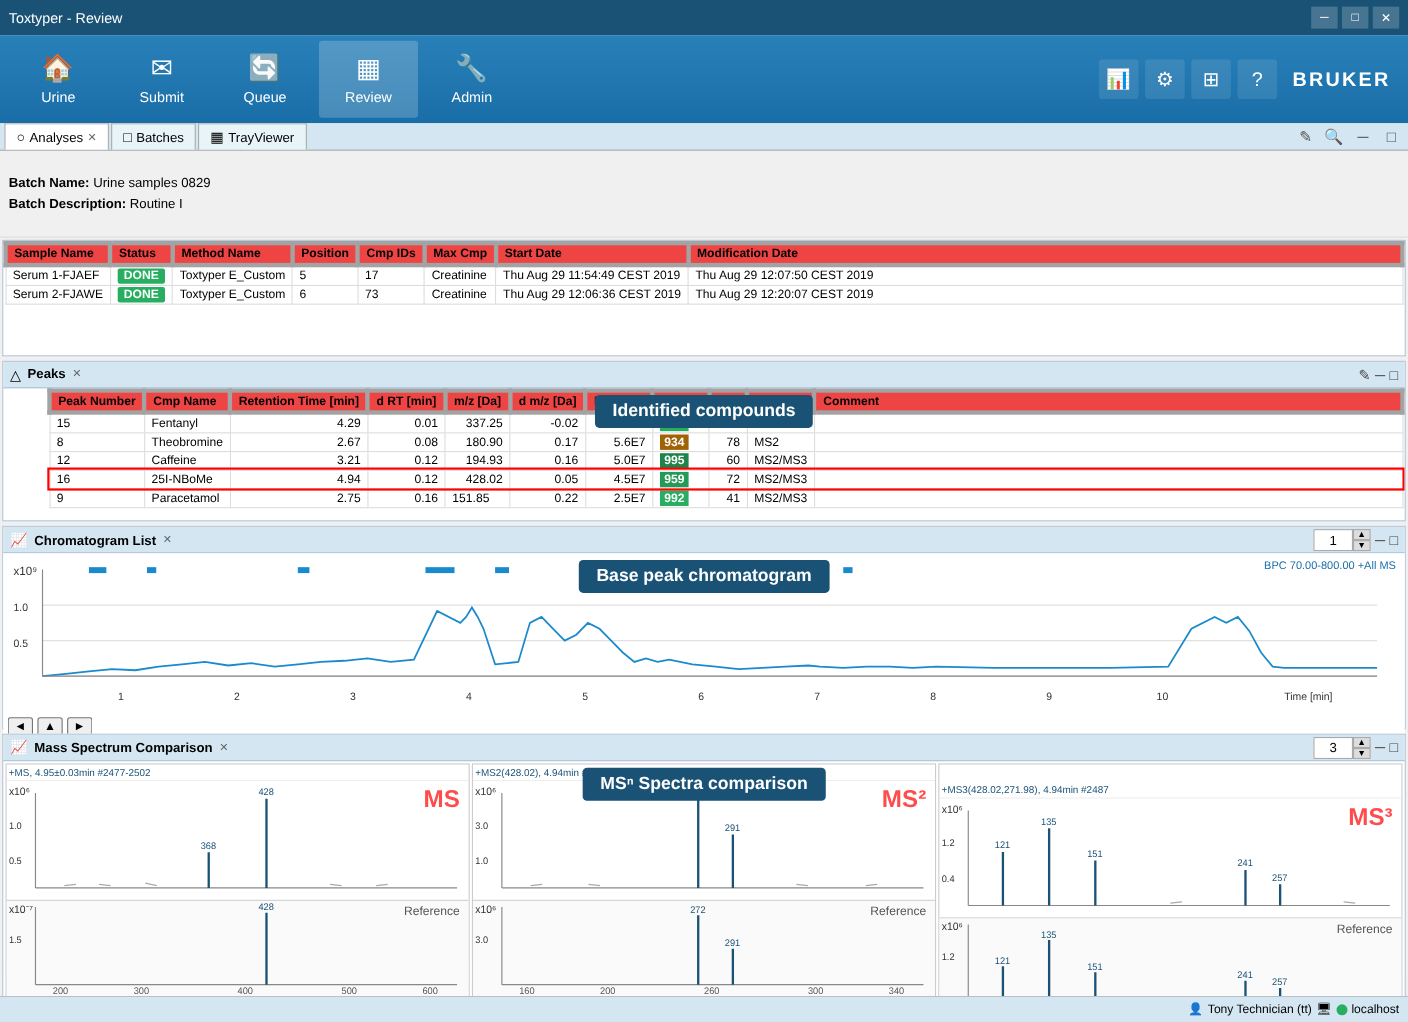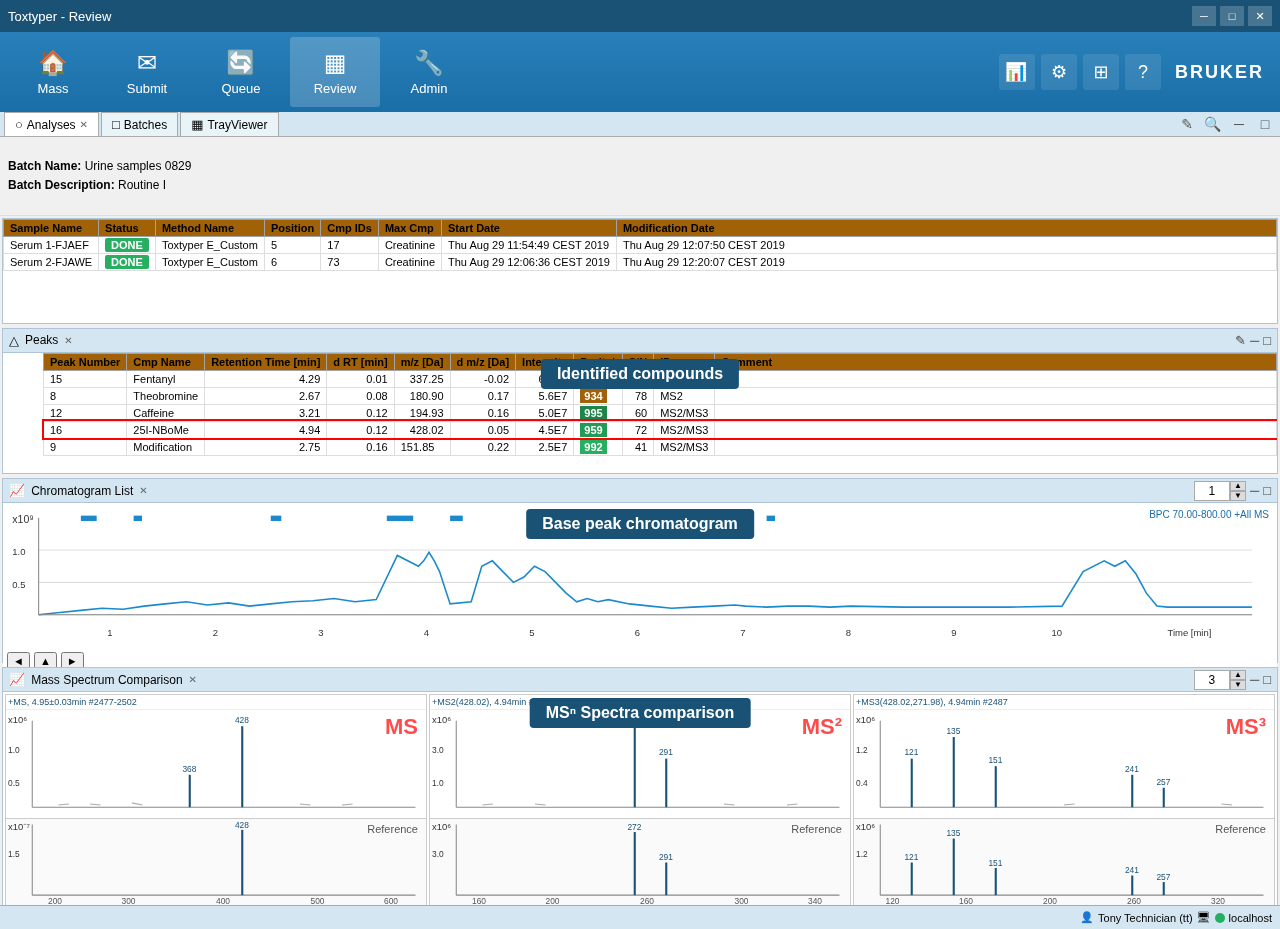--- a/index.html
+++ b/index.html
@@ -87,33 +87,33 @@
     .panel-header {
       background: #d4e6f1;
       padding: 2px 6px;
       display: flex;
       align-items: center;
       gap: 6px;
       font-size: 12px;
       height: 24px;
       border-bottom: 1px solid #b0c4d8;
     }
-    .panel-header .panel-title { font-weight: 400; }
+    .panel-header .panel-title { font-weight: 700; }
     .panel-header-actions { margin-left: auto; display: flex; gap: 4px; }
     .panel-action-btn { background: none; border: none; cursor: pointer; font-size: 13px; color: #444; }
 
     
     .batch-info { padding: 20px 8px; font-size: 12px; line-height: 1.6; border-bottom: 1px solid #ddd; }
     .batch-info .label { font-weight: 600; }
 
     
     .data-table { width: 100%; border-collapse: collapse; font-size: 11px; }
     .data-table th {
-      background: #a16207;
-      border: 1px solid #a3a3a3;
+      background: #ef4444;
+      border: 4px solid #a3a3a3;
       padding: 2px 6px;
       text-align: left;
       font-weight: 600;
       white-space: nowrap;
     }
     .data-table td {
       border: 1px solid #ddd;
       padding: 2px 6px;
       white-space: nowrap;
     }
@@ -207,21 +207,21 @@
   <div class="win-controls">
     <button class="win-btn">─</button>
     <button class="win-btn">□</button>
     <button class="win-btn close">✕</button>
   </div>
 </div>
 
 <div class="toolbar">
   <button class="tool-btn">
     <span class="icon">🏠</span>
-    <span>Mass</span>
+    <span>Urine</span>
   </button>
   <button class="tool-btn">
     <span class="icon">✉</span>
     <span>Submit</span>
   </button>
   <button class="tool-btn">
     <span class="icon">🔄</span>
     <span>Queue</span>
   </button>
   <button class="tool-btn" style="background: rgba(255,255,255,0.2);">
@@ -392,21 +392,21 @@
     <td style="text-align:right;">428.02</td>
     <td style="text-align:right;">0.05</td>
     <td style="text-align:right;">4.5E7</td>
     <td><span style="background:#239b56; color:white; padding:1px 4px; font-weight:bold;">959</span></td>
     <td style="text-align:right;">72</td>
     <td>MS2/MS3</td>
     <td></td>
   </tr>
             <tr>
     <td>9</td>
-    <td>Modification</td>
+    <td>Paracetamol</td>
     <td style="text-align:right;">2.75</td>
     <td style="text-align:right;">0.16</td>
     <td style="text-align:left;">151.85</td>
     <td style="text-align:right;">0.22</td>
     <td style="text-align:right;">2.5E7</td>
     <td><span style="background:#27ae60; color:white; padding:1px 4px; font-weight:bold;">992</span></td>
     <td style="text-align:right;">41</td>
     <td>MS2/MS3</td>
     <td></td>
   </tr>
@@ -610,21 +610,21 @@
           <div style="display: flex; align-items: center; gap: 4px;">
             <button style="font-size:9px; padding: 1px;">◄</button>
             <button style="font-size:9px; padding: 1px;">▲</button>
             <button style="font-size:9px; padding: 1px;">►</button>
             <span>Toxtyper 3_0 Library_Custom 25... 963, F 977, R 964, M 1000)</span>
           </div>
         </div>
       </div>
 
       <div class="spectrum-panel">
-        <div style="padding: 2px; font-size: 9px; color: #1a5276; border-bottom: 1px solid #eee;">+MS3(428.02,271.98), 4.94min #2487</div>
+        <div style="padding: 2px; font-size: 9px; color: #1a5276; border-bottom: 1px solid #eee; margin-top: 16px;">+MS3(428.02,271.98), 4.94min #2487</div>
         <div style="position: relative; height: calc(100% - 60px); display: flex; flex-direction: column;">
           <div style="flex: 1; position: relative; border-bottom: 1px solid #ccc;">
             <div style="position: absolute; right: 8px; top: 4px; font-size: 22px; font-weight: bold; color: red; opacity: 0.7;">MS³</div>
             <svg width="100%" height="100%" viewBox="0 0 400 100" preserveAspectRatio="none">
               <text x="2" y="12" font-size="9" fill="#333">x10⁶</text>
               <text x="2" y="40" font-size="8" fill="#333">1.2</text>
               <text x="2" y="70" font-size="8" fill="#333">0.4</text>
               <line x1="25" y1="90" x2="390" y2="90" stroke="#888" stroke-width="1"></line>
               <line x1="25" y1="10" x2="25" y2="90" stroke="#888" stroke-width="1"></line>
 

